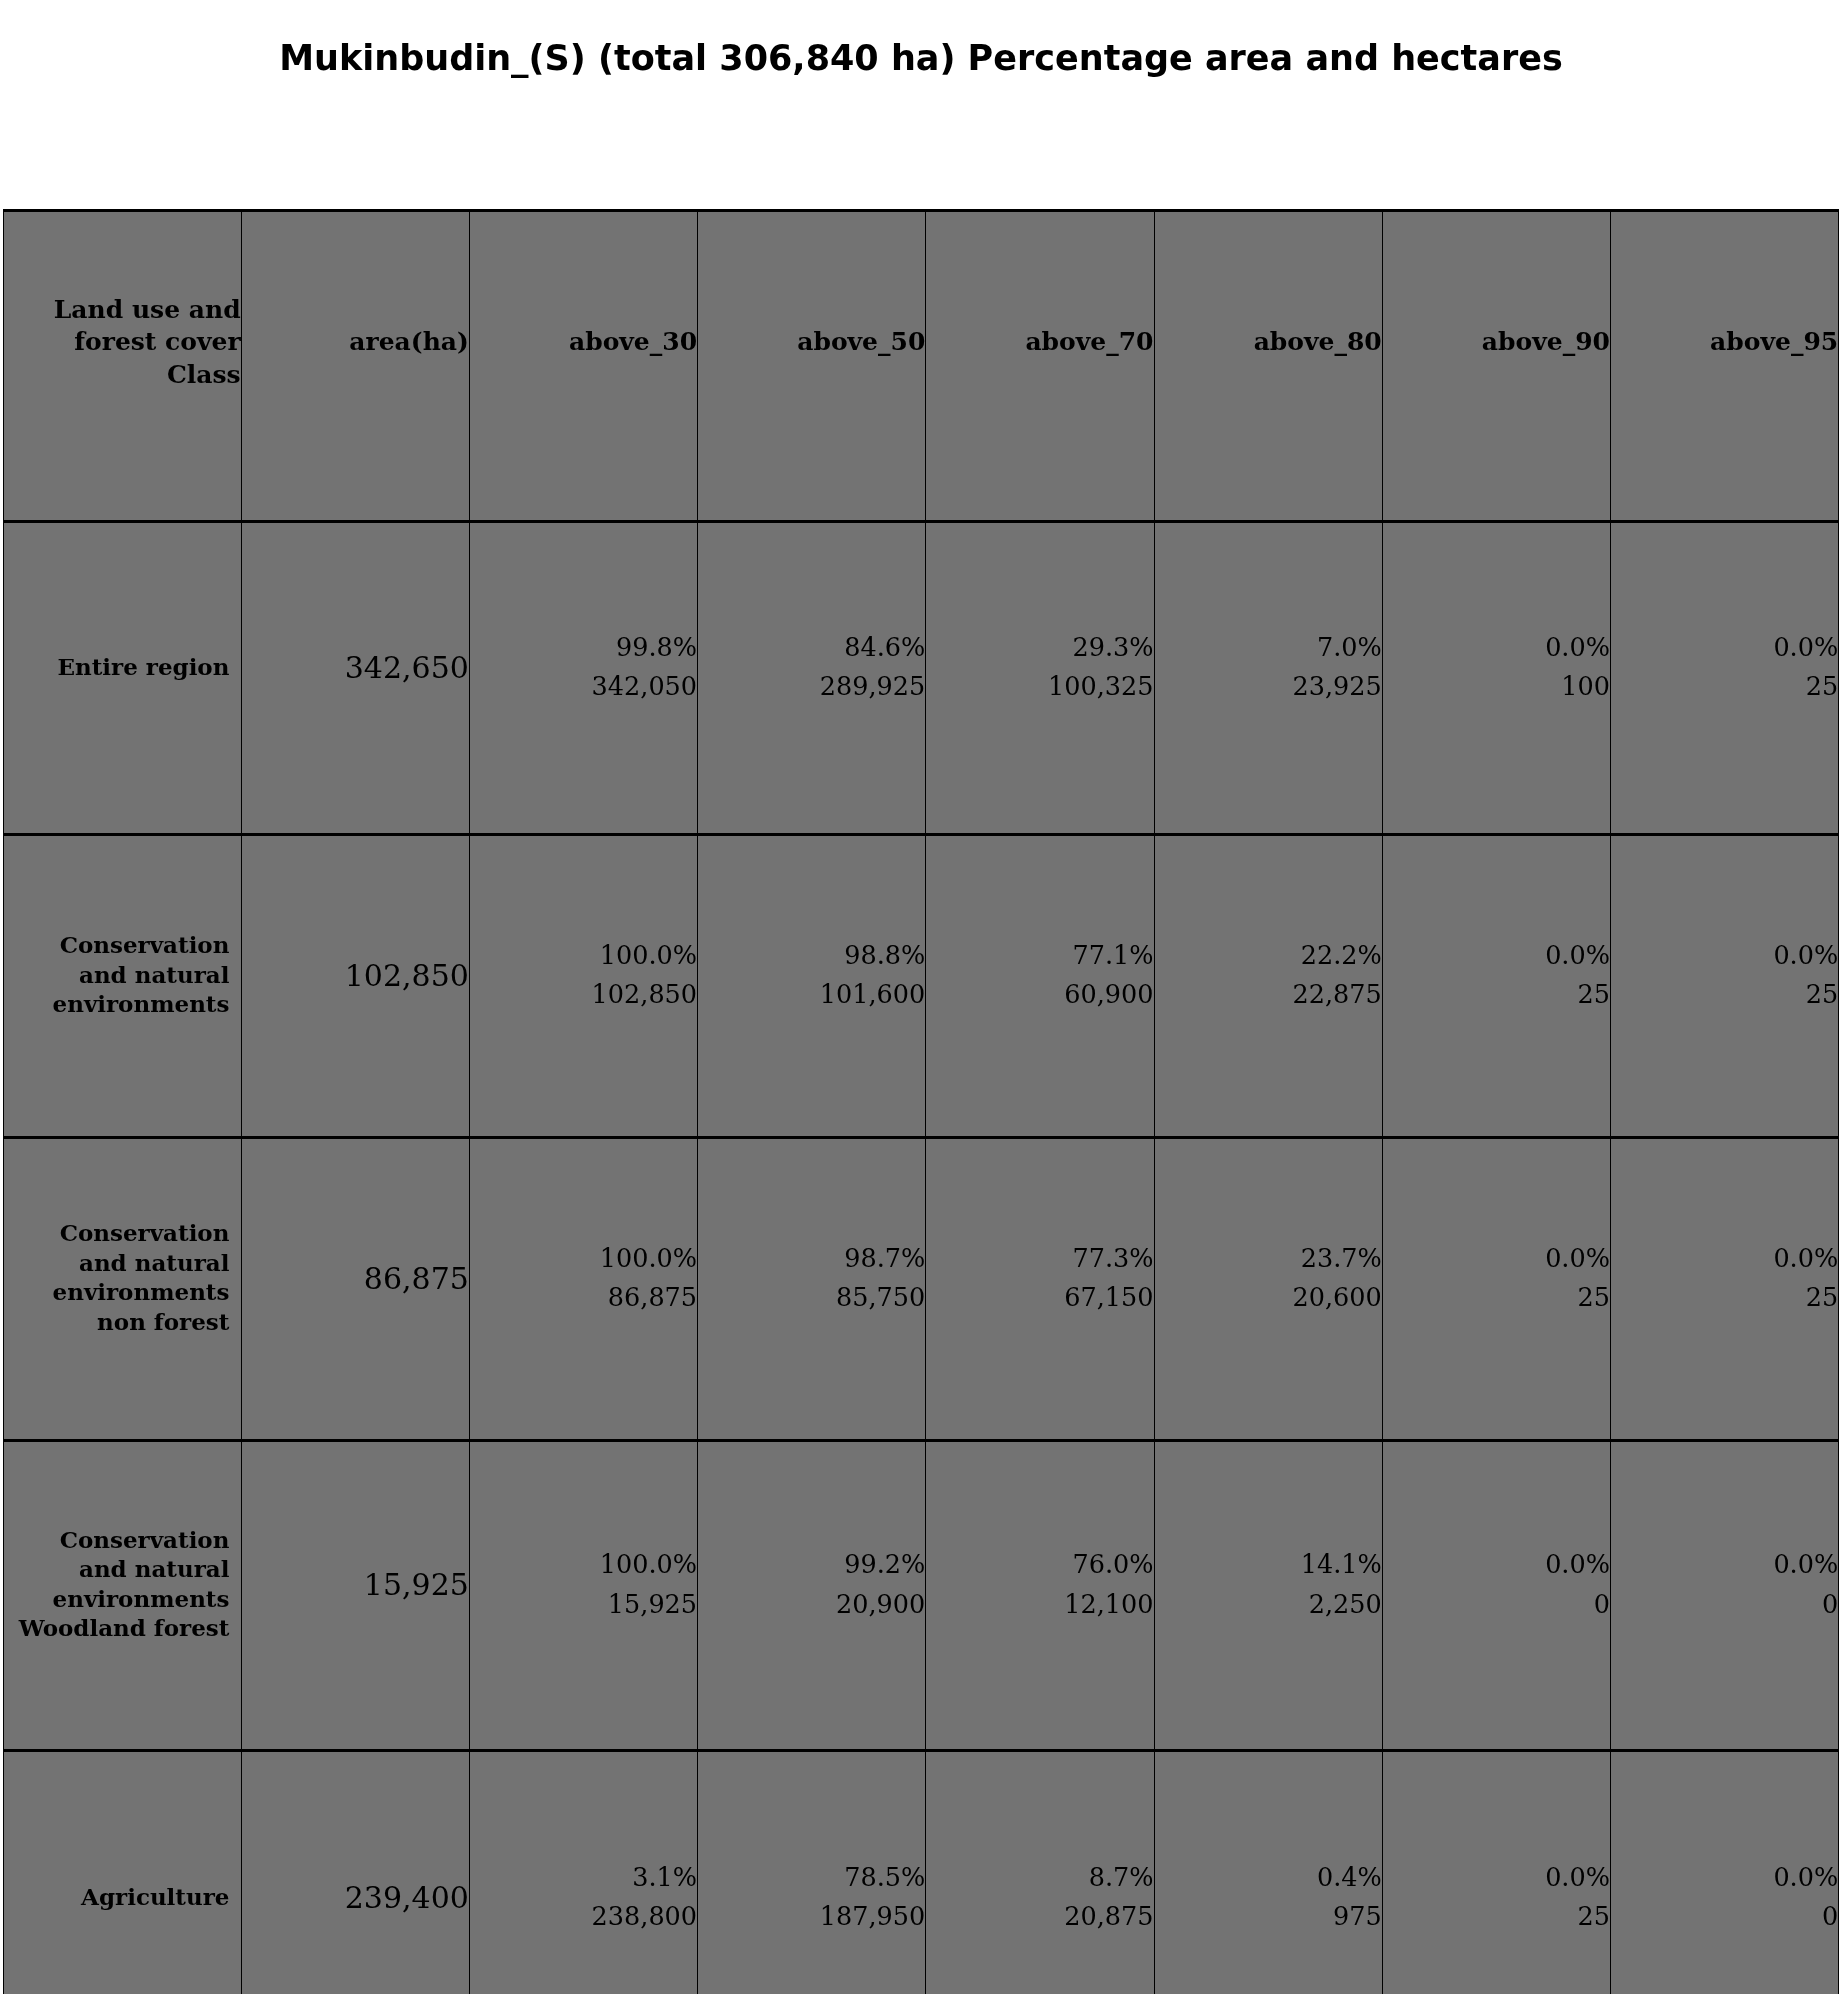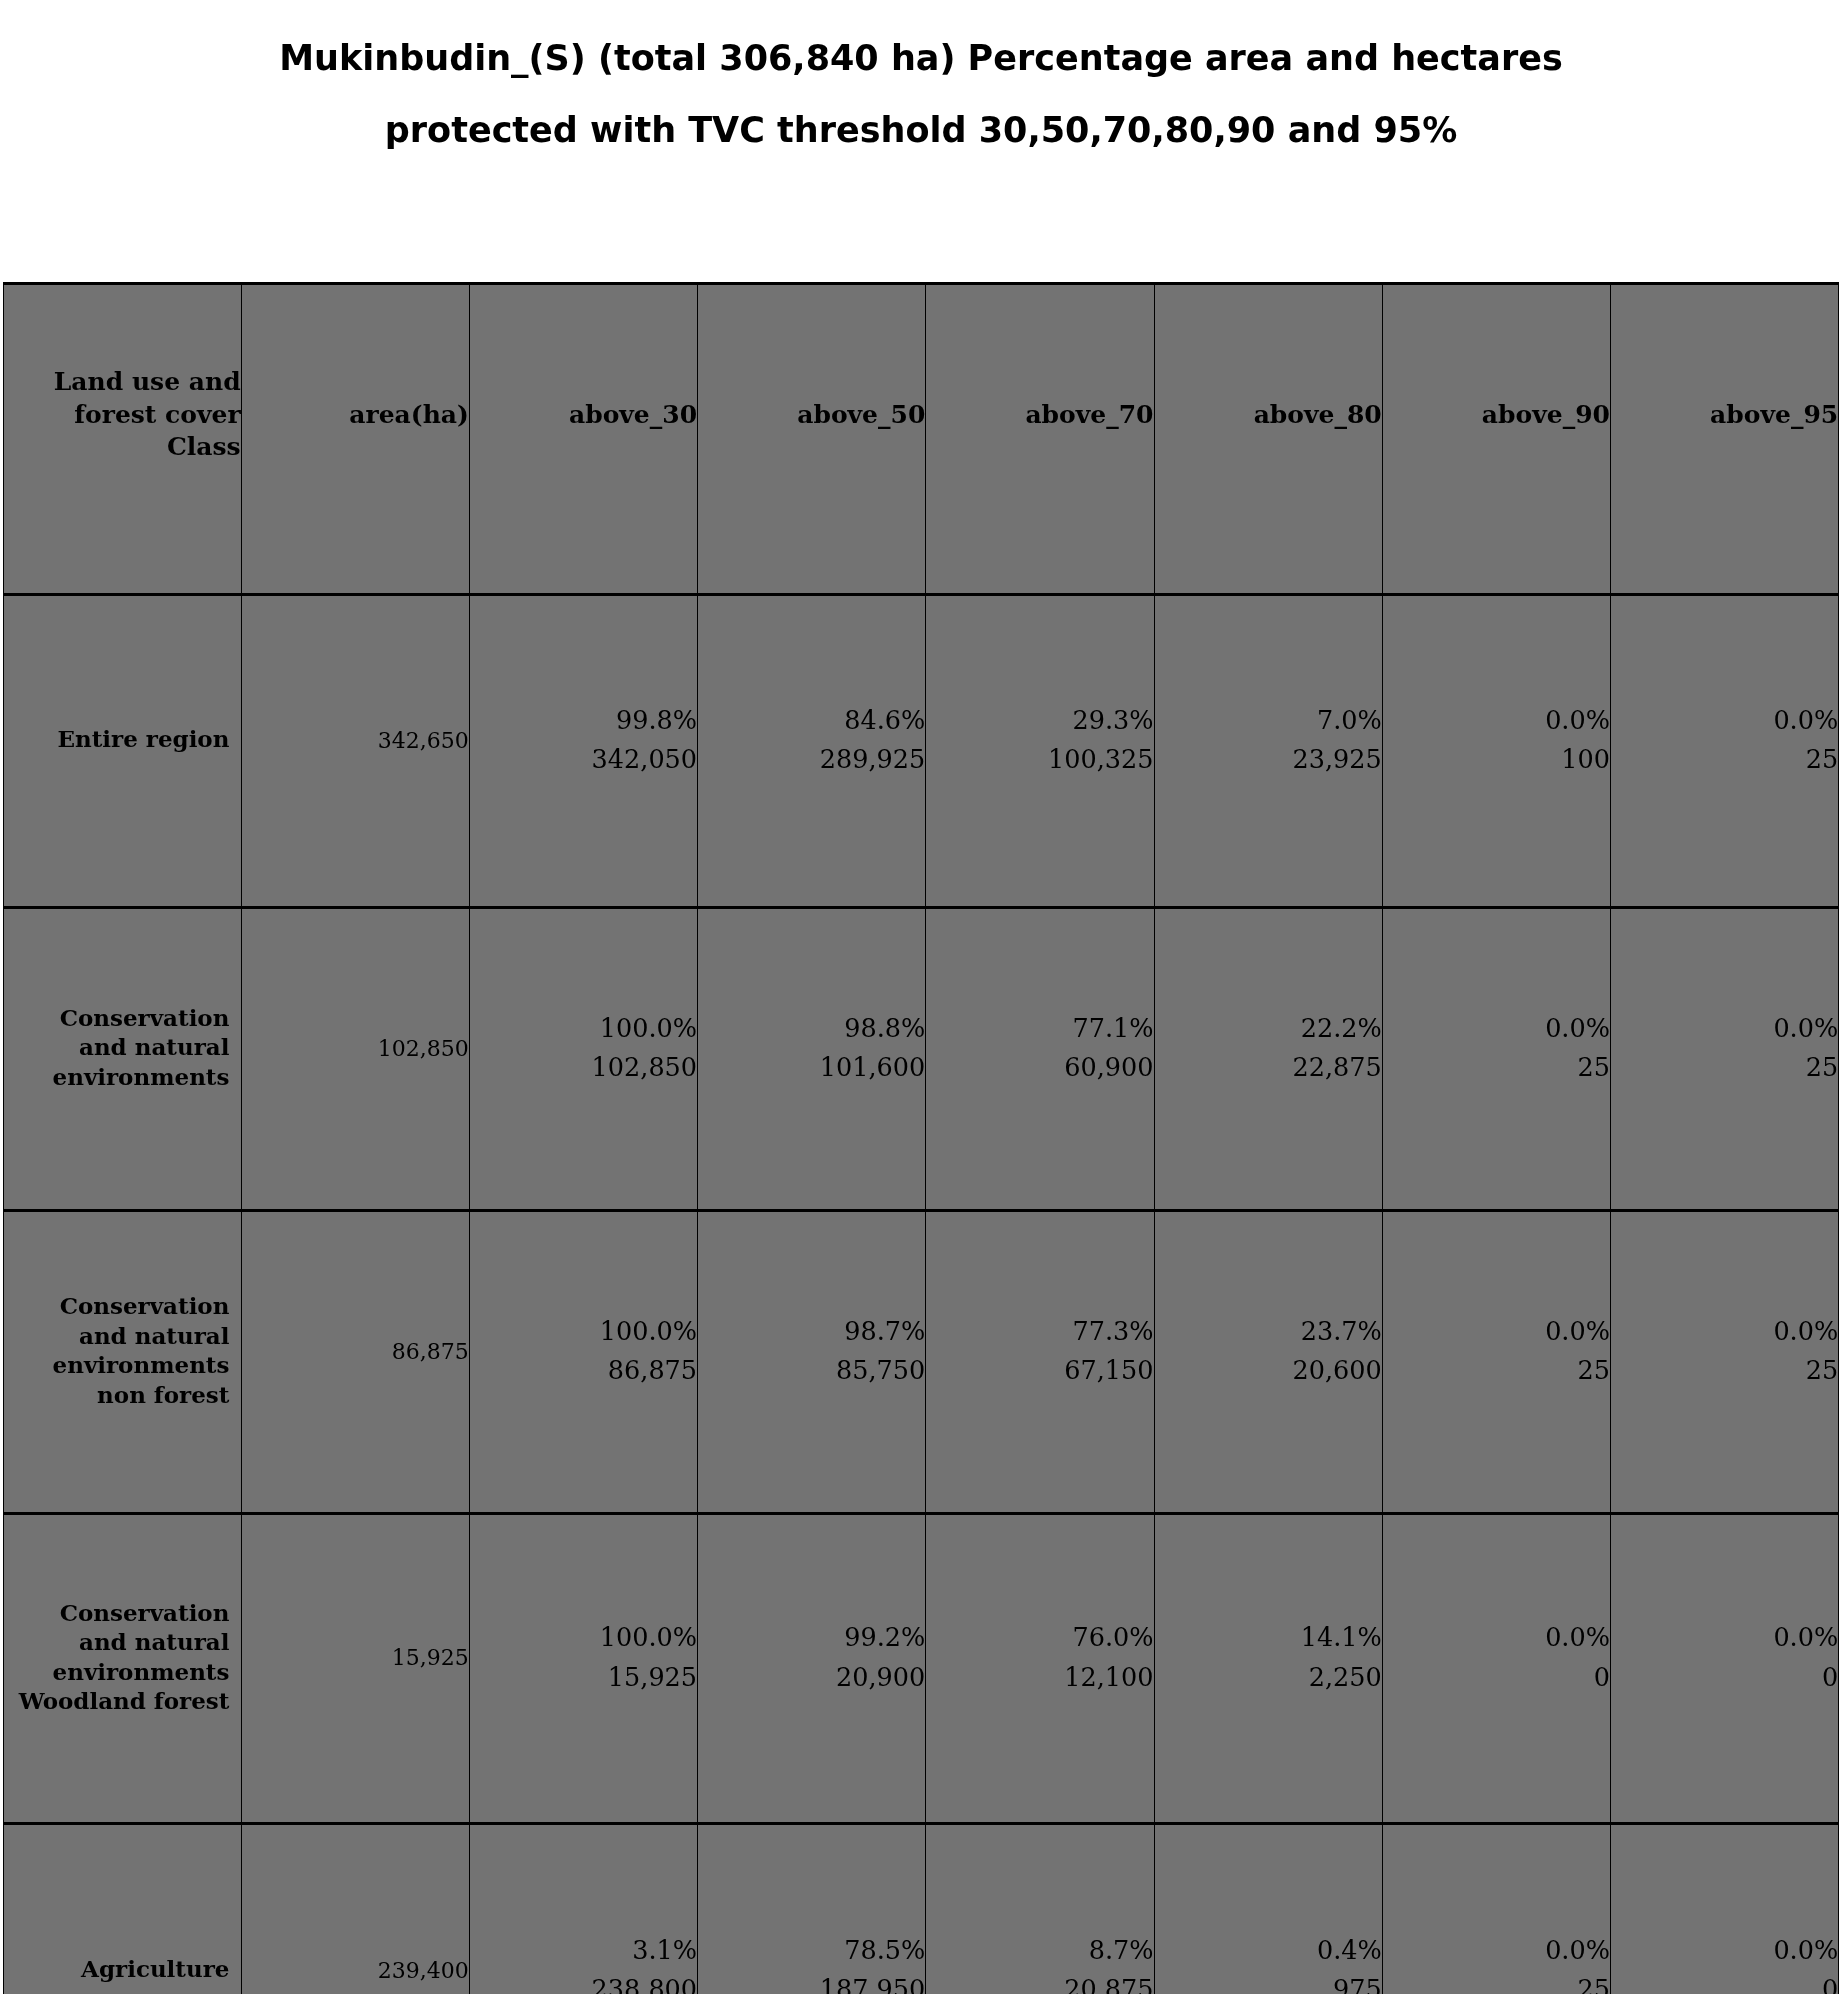--- a/index.html
+++ b/index.html
@@ -46,33 +46,32 @@
   tr.r0        { height: 313px; }
   tr.r1        { height: 303px; }
   tr.r2        { height: 303px; }
   tr.r3        { height: 310px; }
   tr.r4        { height: 315px; }
 
   .hdr  { font-weight: bold; font-size: 25px; line-height: 1.3; }
   .hdr .shift { transform: translateY(-24px); }
   .rowlabel { font-weight: bold; font-size: 23px; line-height: 1.28; }
   .rowlabel .shift { transform: translateY(-12px); padding: 0 11.2px; }
-  .area  { font-size: 22px; margin-left: 16px; }
+  .area  { font-size: 30px; margin-left: 16px; }
   .area .shift { transform: translateY(-11.2px); }
   .pair  { font-size: 25.5px; line-height: 1.55; }
   .pair .shift { transform: translateY(-11.2px); }
 </style>
 </head>
 <body>
 
 <div class="page">
 
   <div class="title">
     <div>Mukinbudin_(S) (total 306,840 ha) Percentage area and hectares</div>
-    <div>protected with TVC  threshold 30,50,70,80,90 and 95%</div>
   </div>
 
   <table class="report">
     <colgroup>
       <col style="width:12.94%">
       <col span="7" style="width:12.437%">
     </colgroup>
     <thead>
       <tr class="hrow">
         <th class="hdr">

